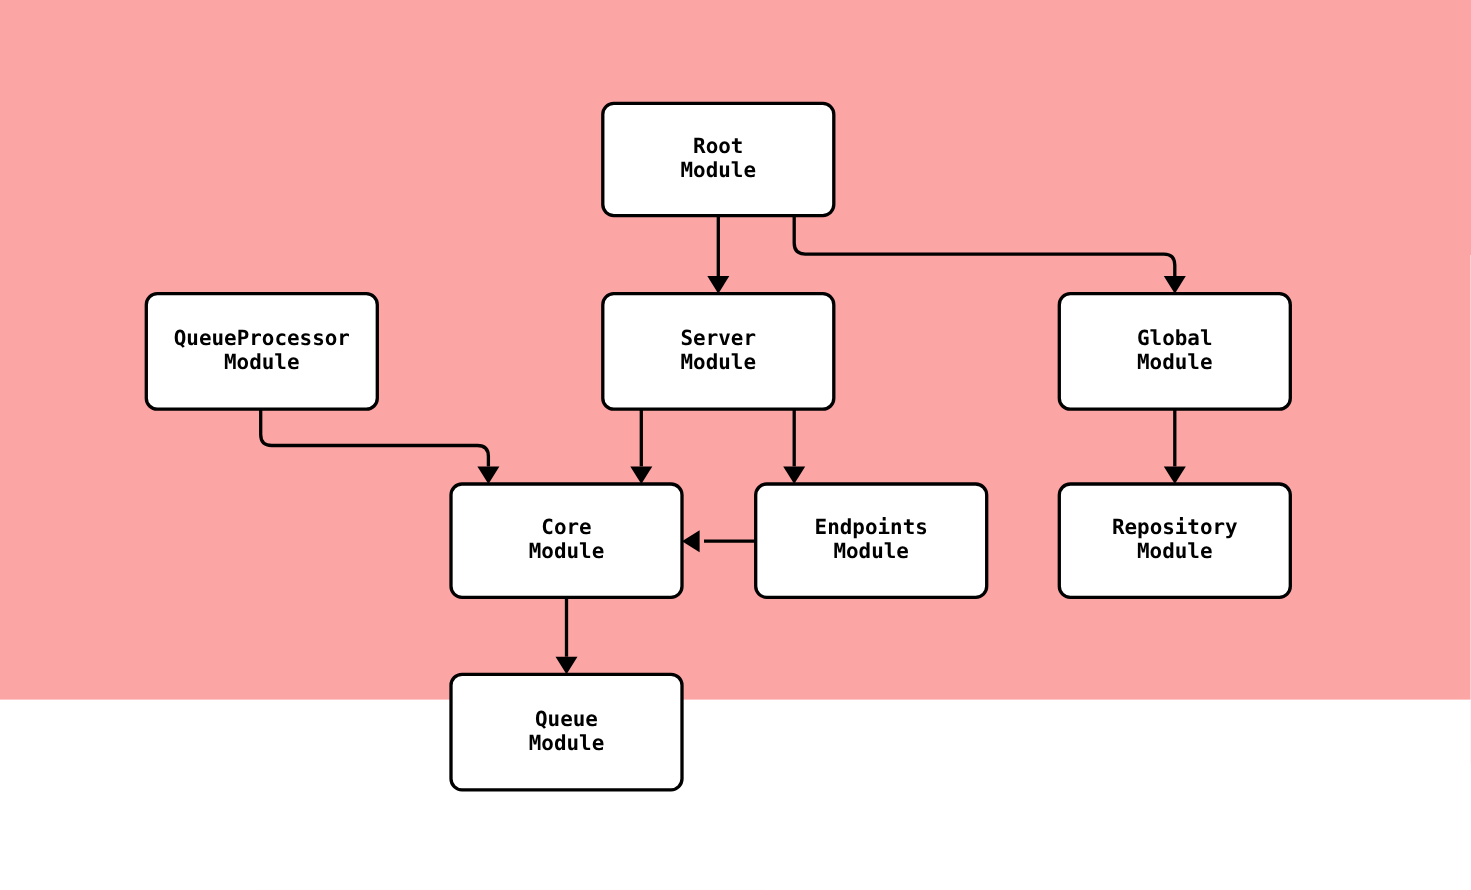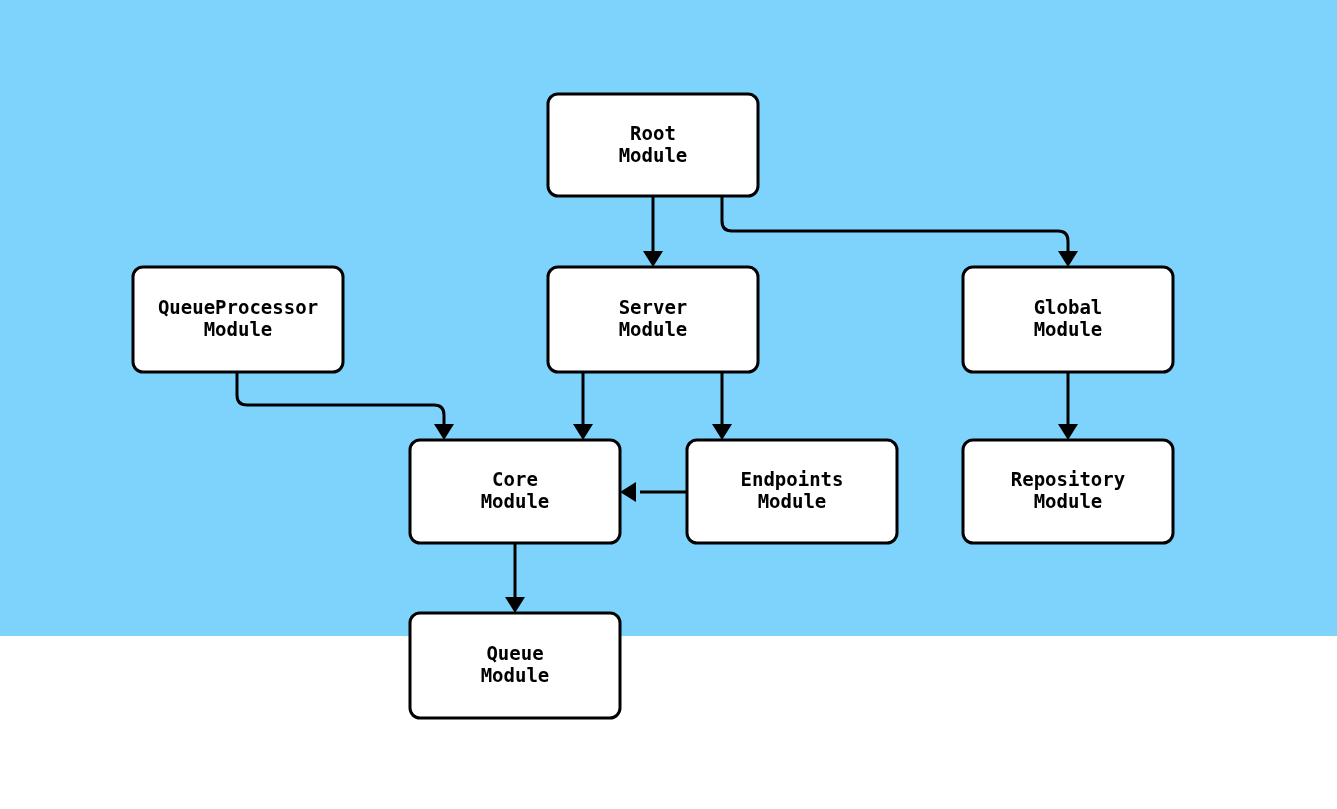--- a/index.html
+++ b/index.html
@@ -10,21 +10,21 @@
   body {
     width: 1337px;
     height: 809px;
     overflow: hidden;
     font-family: "DejaVu Sans Mono", "Liberation Mono", monospace;
   }
   #diagram-root {
     position: relative;
     width: 1337px;
     height: 636px;
-    background: #7dd3fc;
+    background: #fca5a5;
   }
   svg#diagram-svg {
     position: absolute;
     top: 0;
     left: 0;
     width: 1337px;
     height: 809px;
     display: block;
   }
   .node-box {

